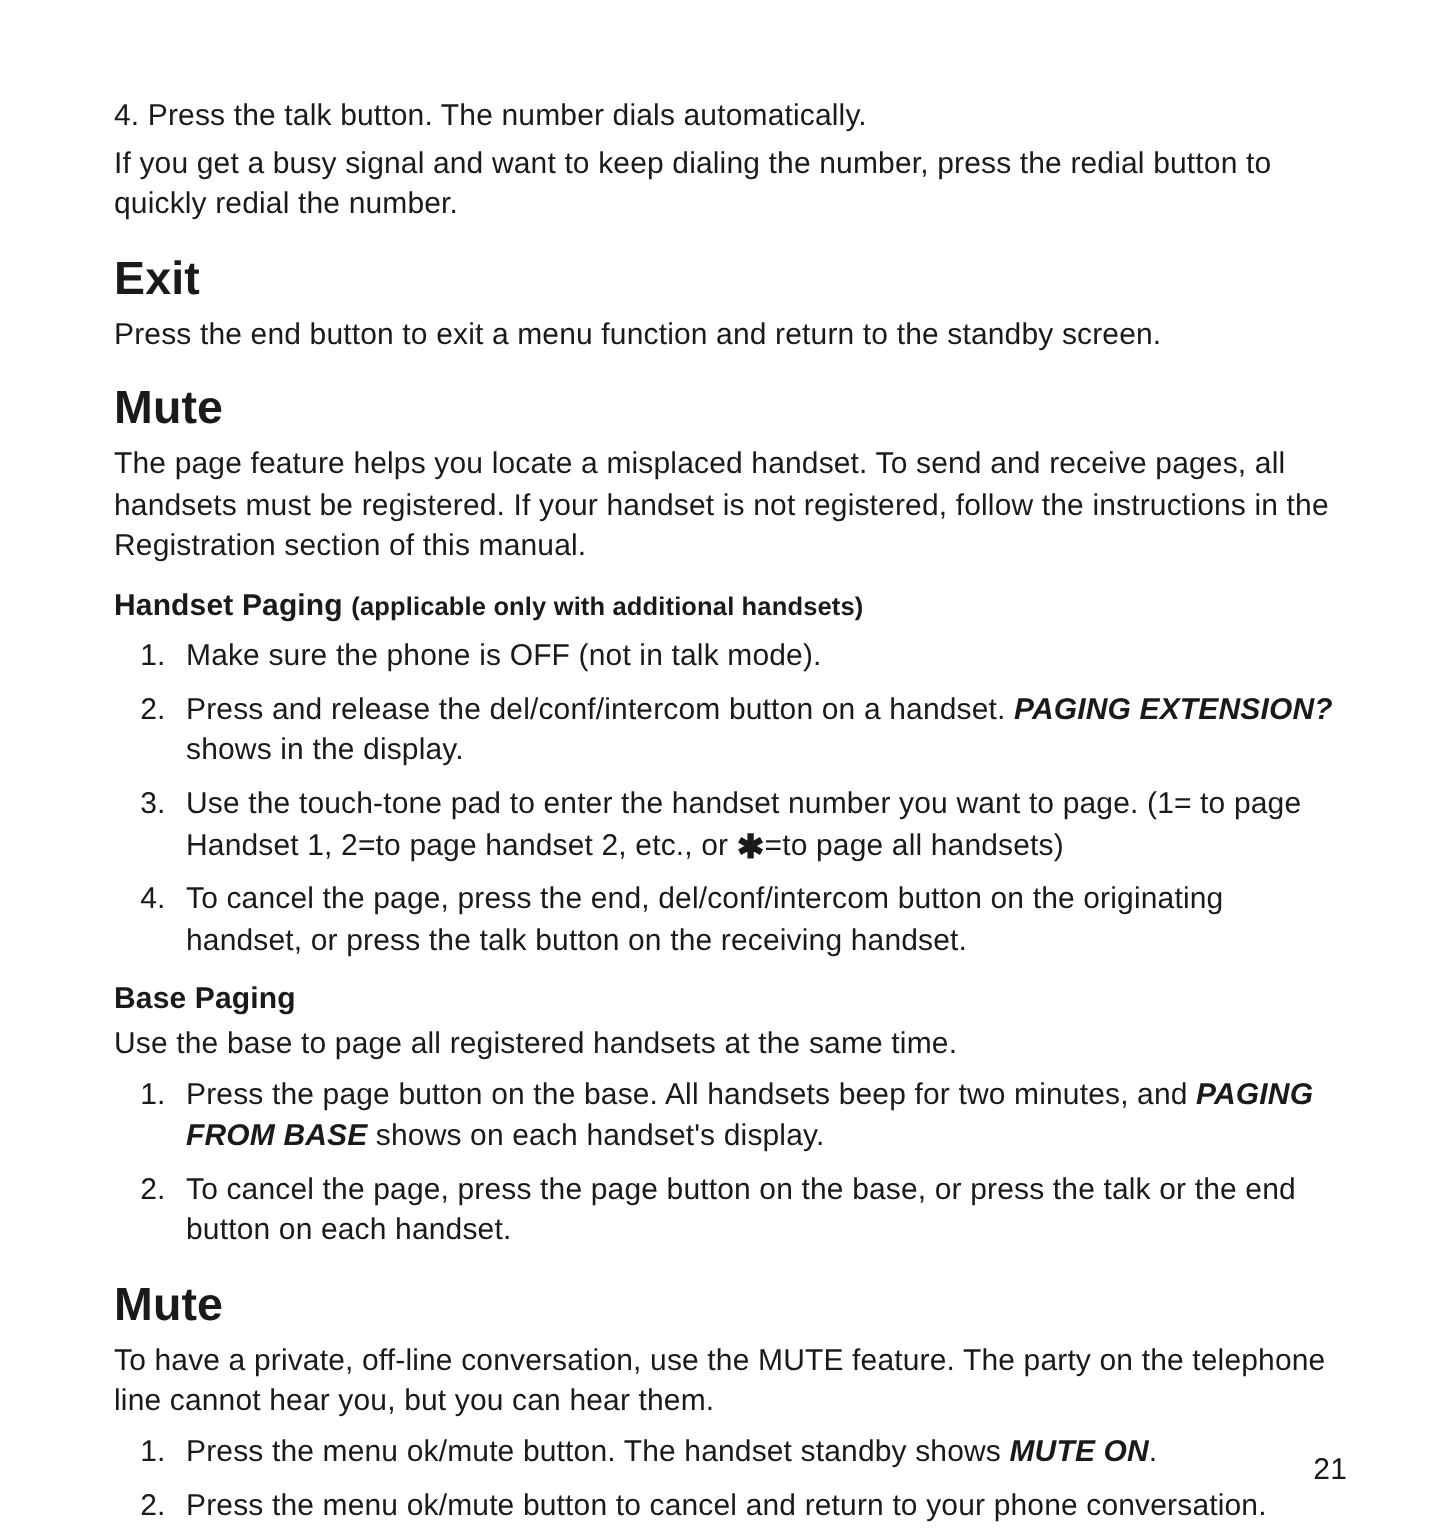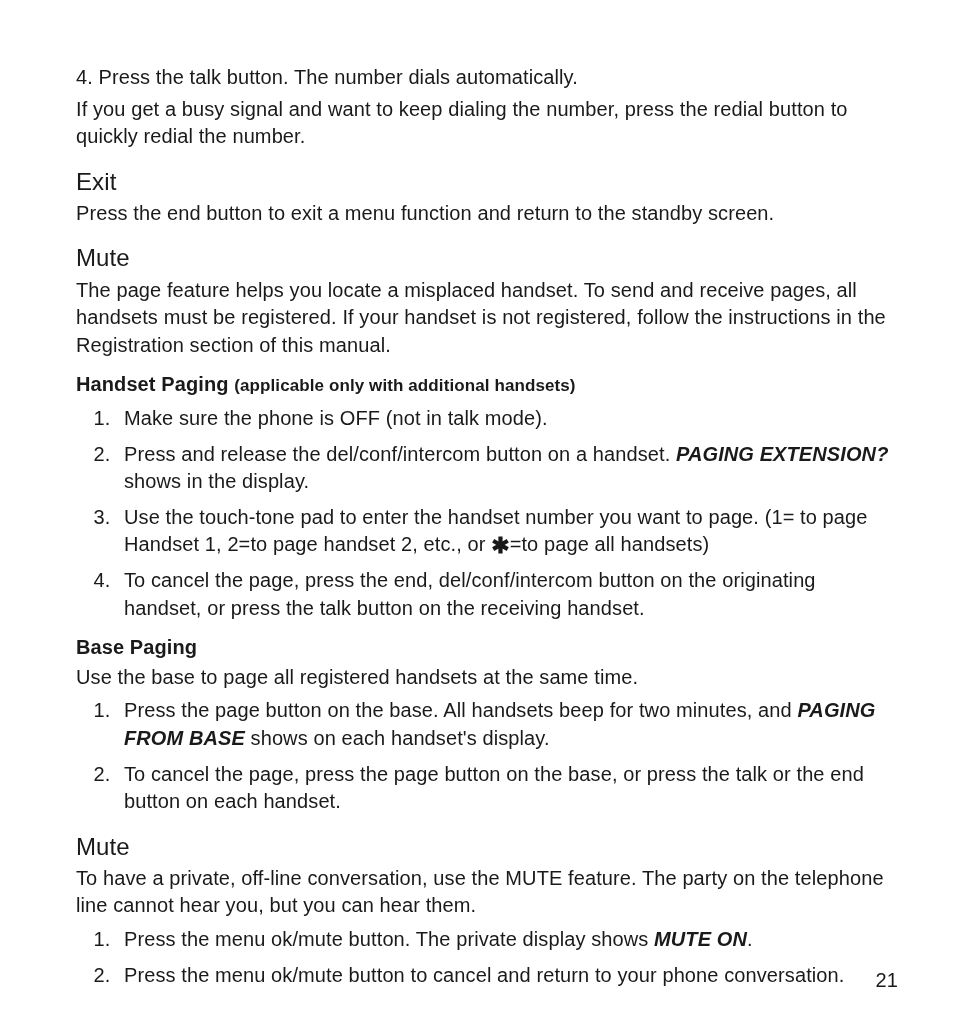--- a/index.html
+++ b/index.html
@@ -17,22 +17,22 @@
     height: 1025px;
     padding: 64px 56px 40px 76px;
     font-family: "Trebuchet MS", "Segoe UI", "Century Gothic", Arial, sans-serif;
     font-size: 20px;
     line-height: 1.38;
     letter-spacing: 0.1px;
     position: relative;
   }
   .para { margin: 0 0 4px 0; }
   .h2 {
-    font-weight: 400;
-    font-size: 24px;
+    font-weight: 700;
+    font-size: 31px;
     margin: 14px 0 2px 0;
   }
   .h3 {
     font-weight: 700;
     font-size: 20px;
     margin: 12px 0 2px 0;
   }
   .sub {
     font-weight: 700;
     font-size: 17px;
@@ -102,19 +102,19 @@
       <span>Press the page button on the base. All handsets beep for two minutes, and </span><span class="bolditalic">PAGING FROM BASE</span><span> shows on each handset's display.</span>
     </li>
     <li>To cancel the page, press the page button on the base, or press the talk or the end button on each handset.</li>
   </ol>
 
   <h2 class="h2">Mute</h2>
   <p class="para">To have a private, off-line conversation, use the MUTE feature. The party on the telephone line cannot hear you, but you can hear them.</p>
 
   <ol class="list">
     <li>
-      <span>Press the menu ok/mute button. The private display shows </span><span class="bolditalic">MUTE ON</span><span>.</span>
+      <span>Press the menu ok/mute button. The handset standby shows </span><span class="bolditalic">MUTE ON</span><span>.</span>
     </li>
     <li>Press the menu ok/mute button to cancel and return to your phone conversation.</li>
   </ol>
 
   <div class="pagenum">21</div>
 </div>
 
 </body></html>

